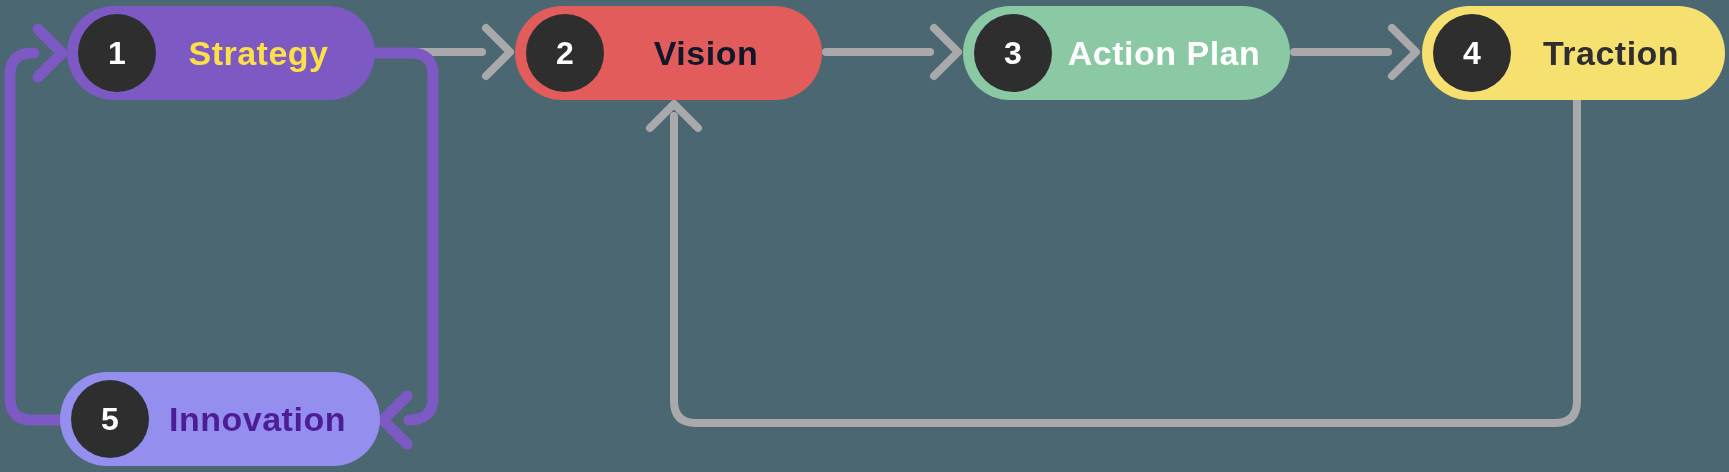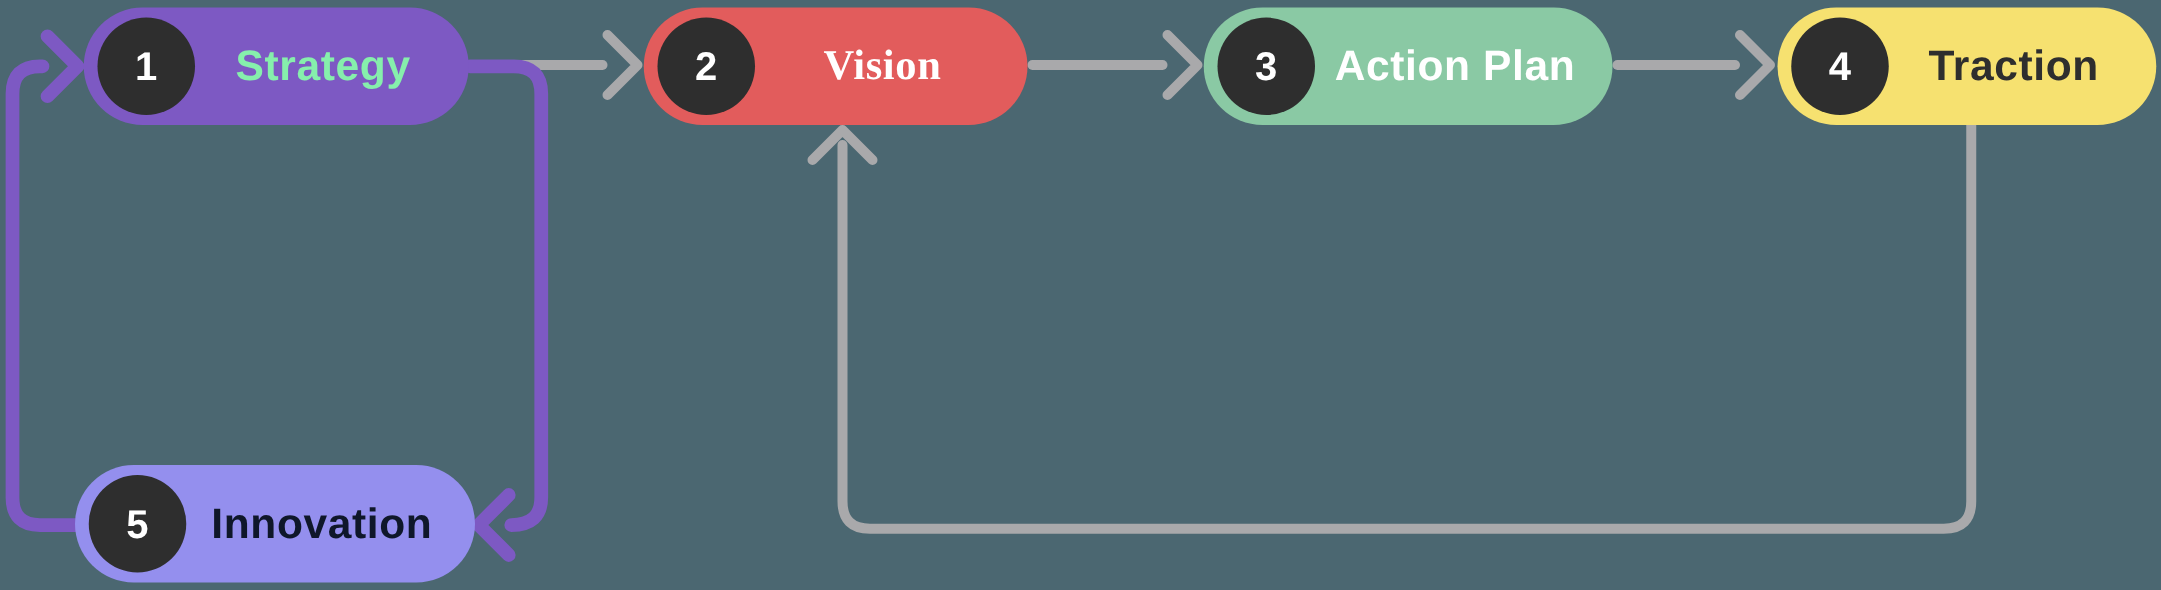--- a/index.html
+++ b/index.html
@@ -83,44 +83,44 @@
     <path class="w-purple" d="M 38 29 L 62 53 L 38 77" stroke="#7d59c3"></path>
 
     <path class="w-purple" d="M 376 53 H 411 Q 433 53 433 75 V 398 Q 433 420 409 420" stroke="#7d59c3"></path>
     <path class="w-purple" d="M 407 396 L 383 420 L 407 444" stroke="#7d59c3"></path>
   </svg>
 
   <div class="node node-strategy" style="background: rgb(125, 89, 195);">
     <div class="badge" style="background: rgb(46, 46, 46); color: rgb(255, 255, 255);">
       <span>1</span>
     </div>
-    <span class="label" style="color: #86efac;">Strategy</span>
+    <span class="label" style="color: #fde047;">Strategy</span>
   </div>
 
   <div class="node node-vision" style="background: rgb(226, 92, 92);">
     <div class="badge" style="background: rgb(46, 46, 46); color: rgb(255, 255, 255);">
       <span>2</span>
     </div>
-    <span class="label" style="color: #ffffff; font-family: Liberation Serif, serif;">Vision</span>
+    <span class="label" style="color: #0f172a;">Vision</span>
   </div>
 
   <div class="node node-action-plan" style="background: rgb(138, 201, 164);">
     <div class="badge" style="background: rgb(46, 46, 46); color: rgb(255, 255, 255);">
       <span>3</span>
     </div>
     <span class="label" style="color: rgb(255, 255, 255);">Action Plan</span>
   </div>
 
   <div class="node node-traction" style="background: rgb(246, 225, 112);">
     <div class="badge" style="background: rgb(46, 46, 46); color: rgb(255, 255, 255);">
       <span>4</span>
     </div>
     <span class="label" style="color: rgb(46, 46, 46); text-align: center;">Traction</span>
   </div>
 
   <div class="node node-innovation" style="background: rgb(148, 143, 238);">
     <div class="badge" style="background: rgb(46, 46, 46); color: rgb(255, 255, 255);">
       <span>5</span>
     </div>
-    <span class="label" style="color: #0f172a;">Innovation</span>
+    <span class="label" style="color: #4c1d95;">Innovation</span>
   </div>
 
 </div>
 
 </body></html>

